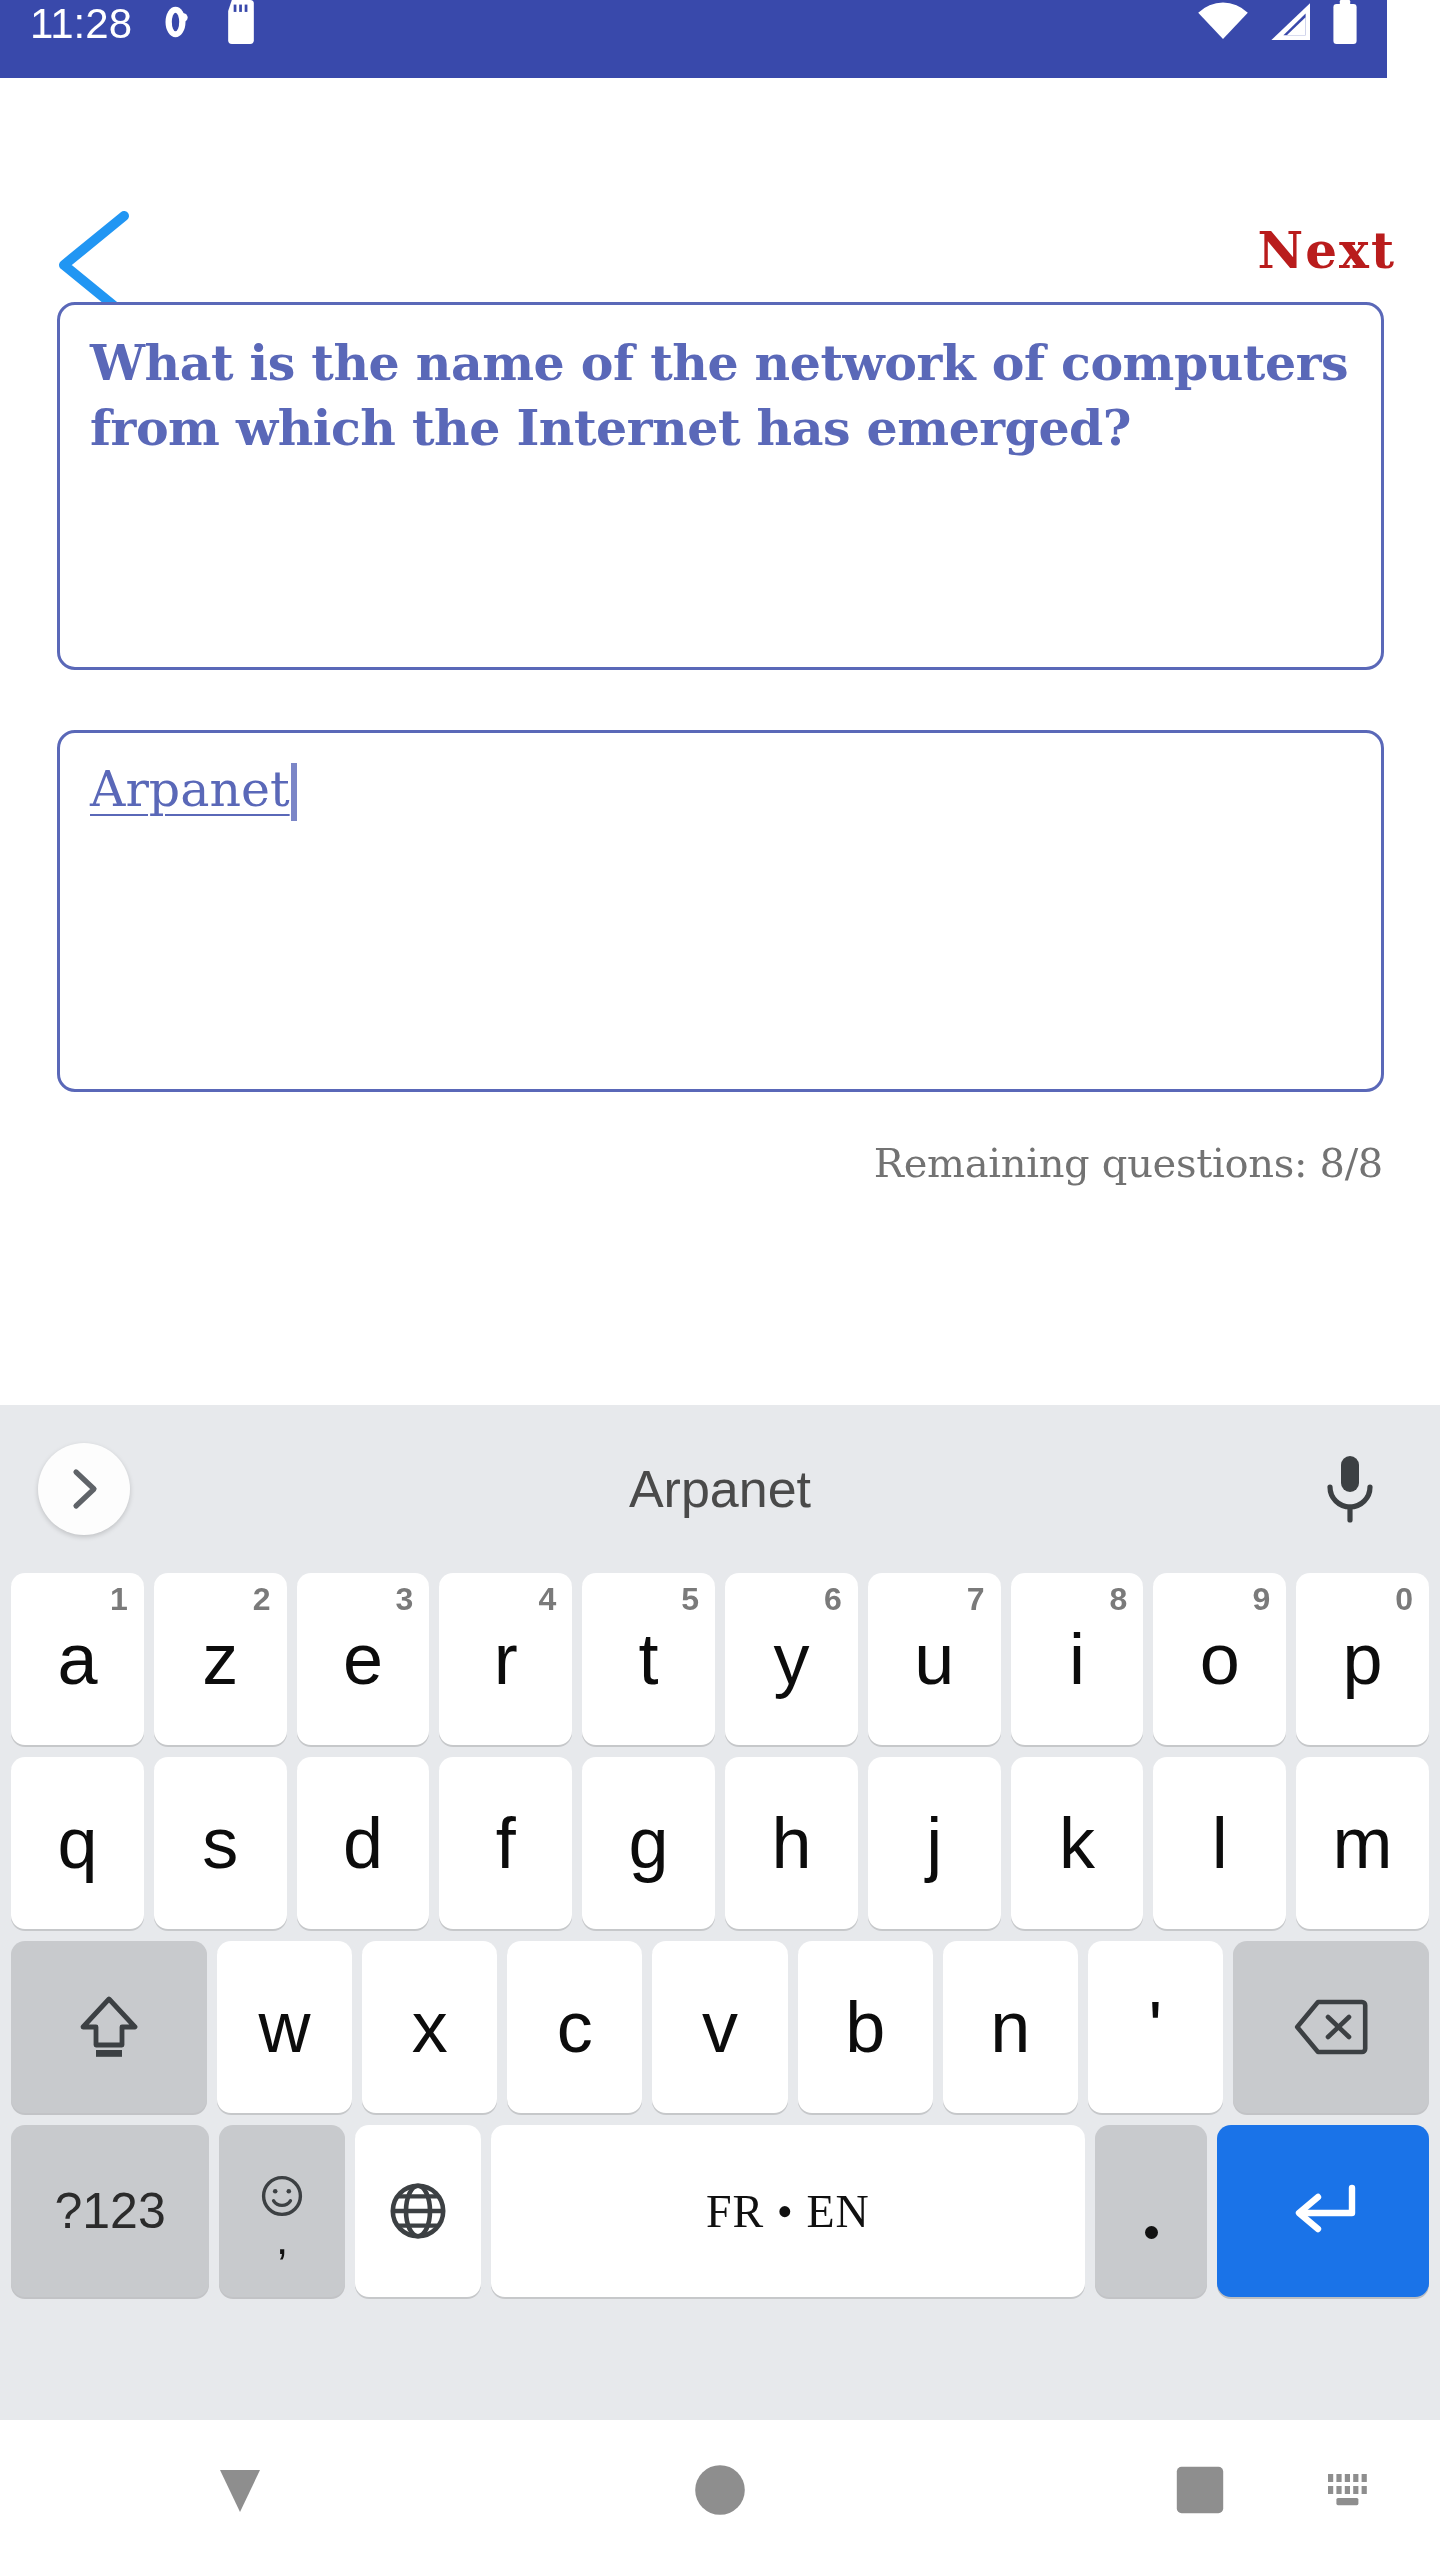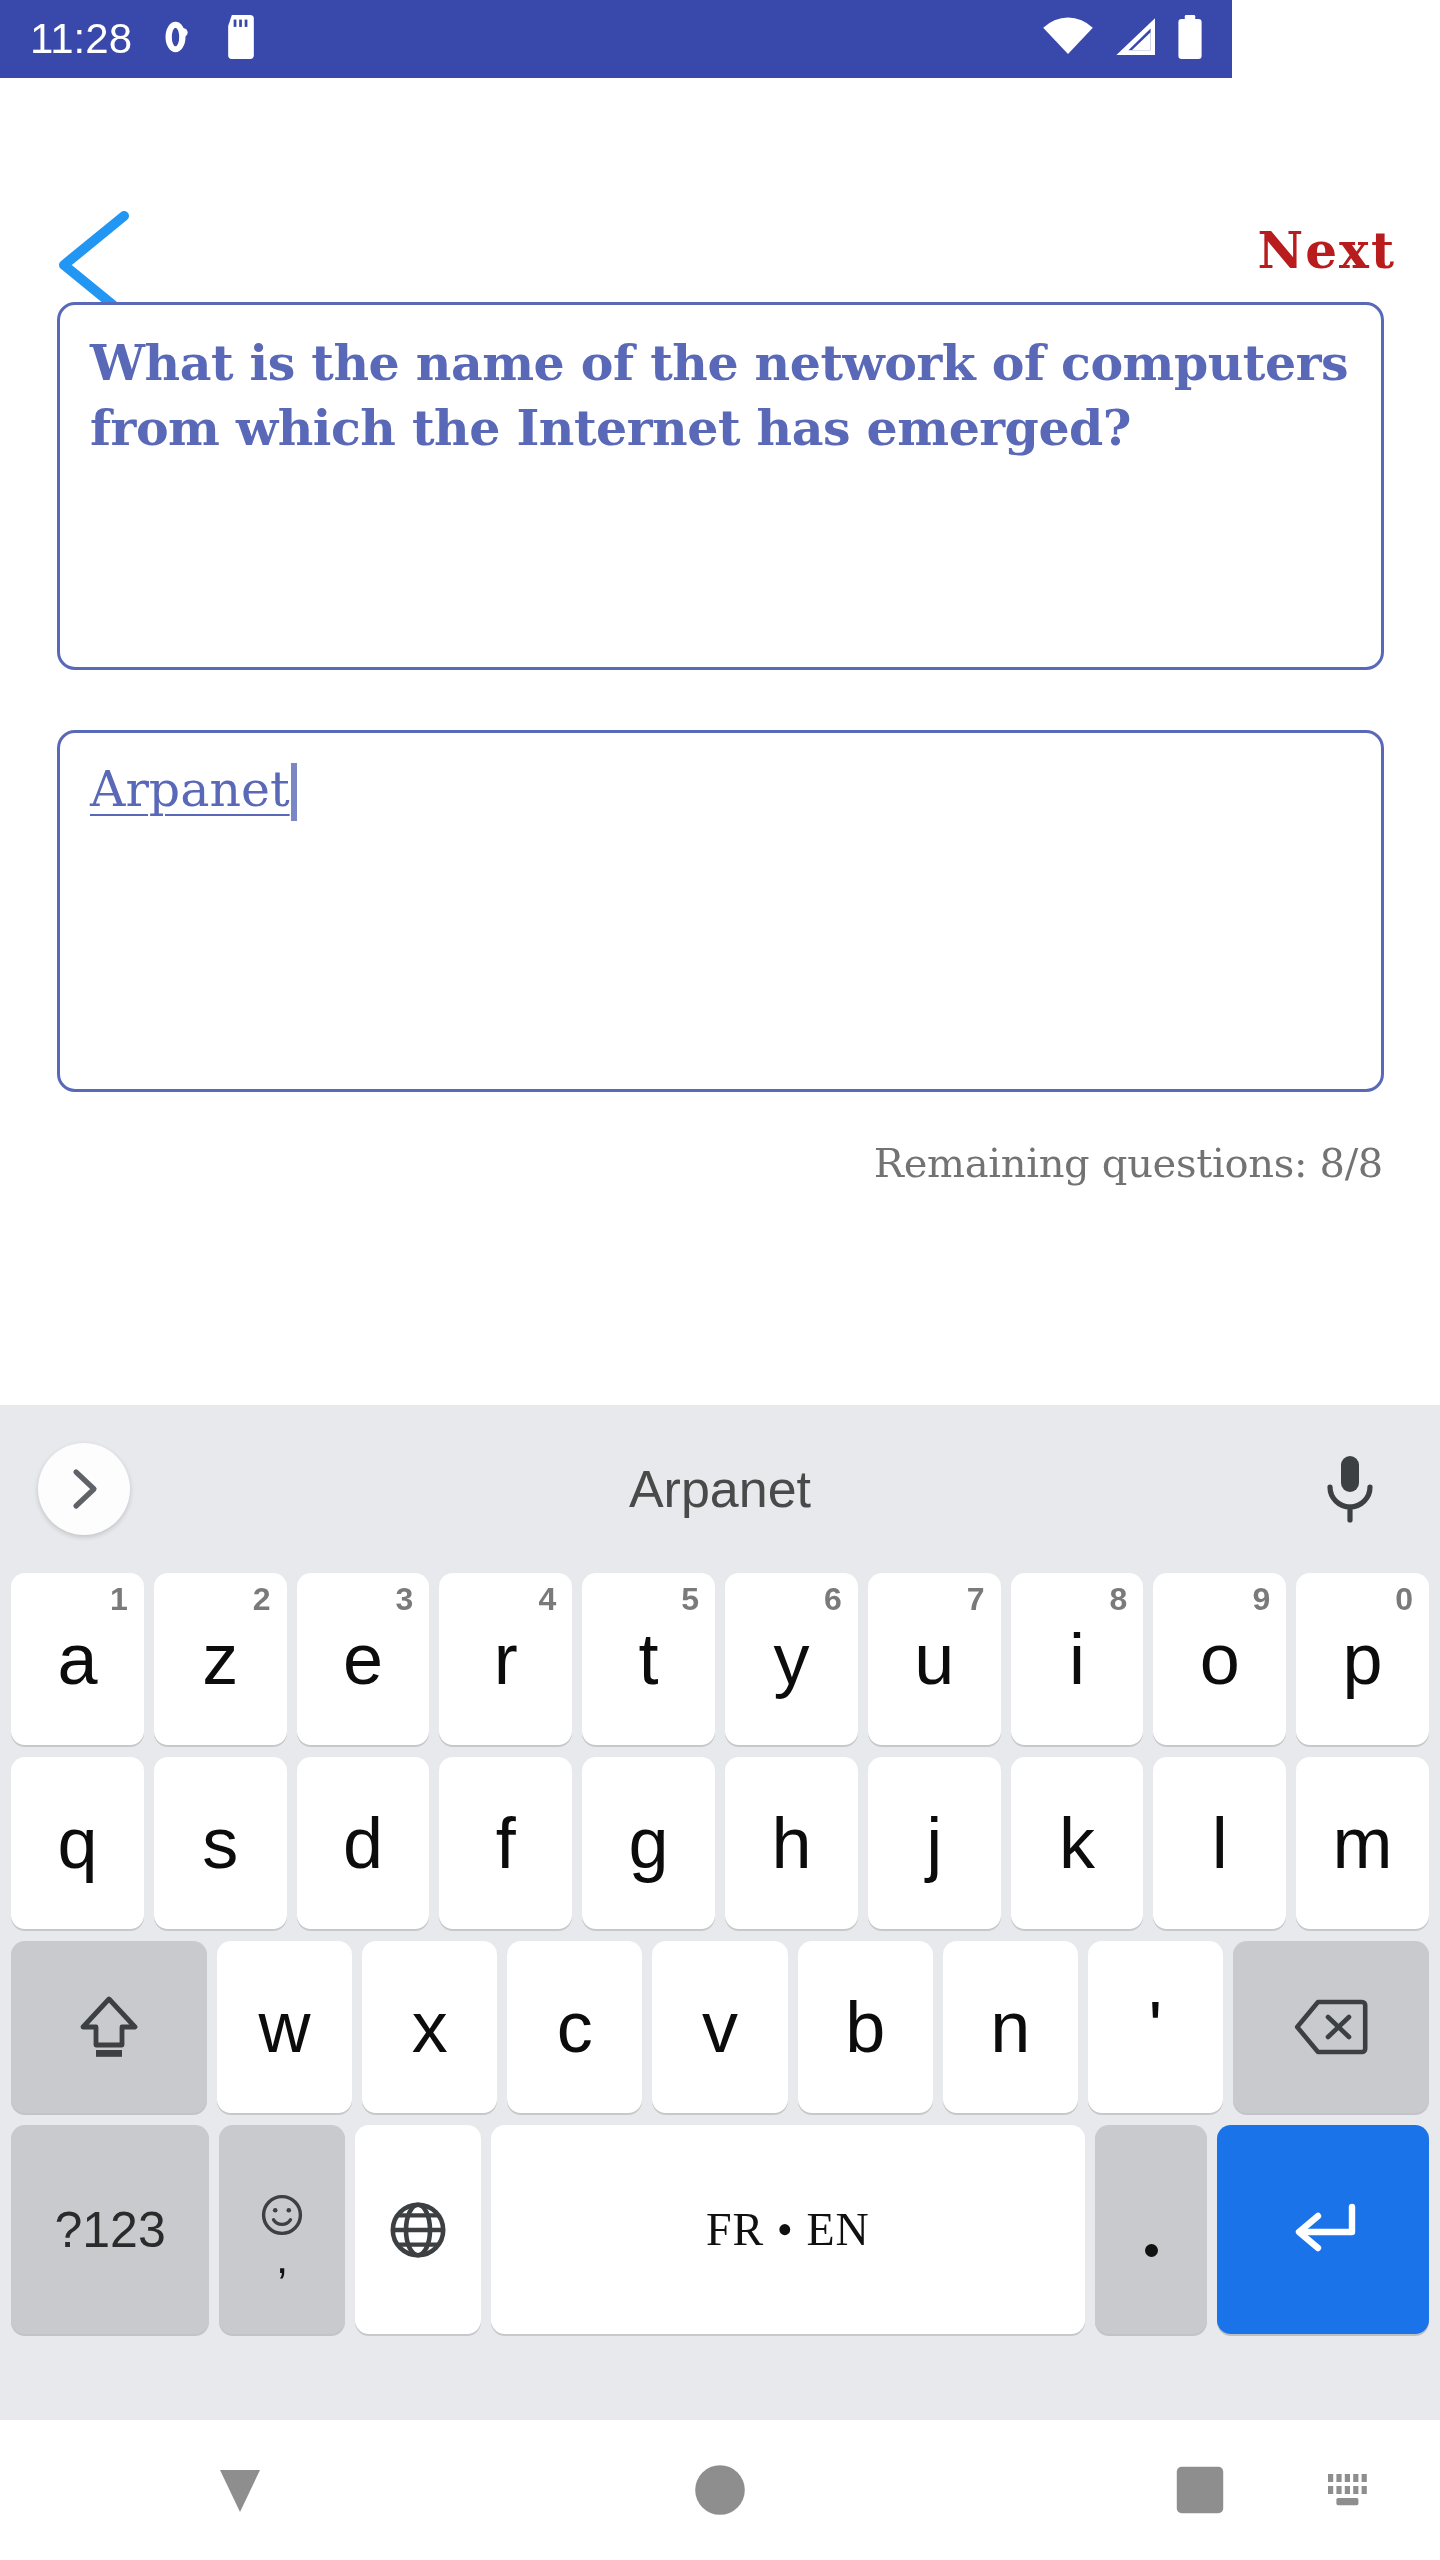--- a/index.html
+++ b/index.html
@@ -16,25 +16,25 @@
     position: relative;
     width: 1440px;
     height: 2560px;
     background: #ffffff;
   }
 
   
   #status-bar {
     position: absolute;
     top: 0; left: 0;
-    width: 1232px;
+    width: 1387px;
     height: 78px;
     background: #3949ab;
     display: flex;
-    align-items: center;
+    align-items: flex-start;
     justify-content: space-between;
     padding: 0 28px 0 30px;
   }
   .sb-left { display: flex; align-items: center; gap: 26px; }
   .sb-right { display: flex; align-items: center; gap: 18px; }
   #status-clock {
     color: #ffffff;
     font-size: 42px;
     font-family: "Liberation Sans", sans-serif;
     letter-spacing: 0px;
@@ -167,21 +167,21 @@
   .key-row {
     display: flex;
     justify-content: center;
     align-items: stretch;
     padding: 0 6px;
     margin-bottom: 12px;
   }
   #row-1 { height: 172px; }
   #row-2 { height: 172px; }
   #row-3 { height: 172px; }
-  #row-4 { height: 209px; margin-bottom: 8px; }
+  #row-4 { height: 172px; margin-bottom: 8px; }
 
   .key {
     position: relative;
     flex: 1 1 0;
     margin: 0 5px;
     background: #ffffff;
     border-radius: 14px;
     box-shadow: 0 2px 0 rgba(0,0,0,0.14);
     display: flex;
     align-items: center;

